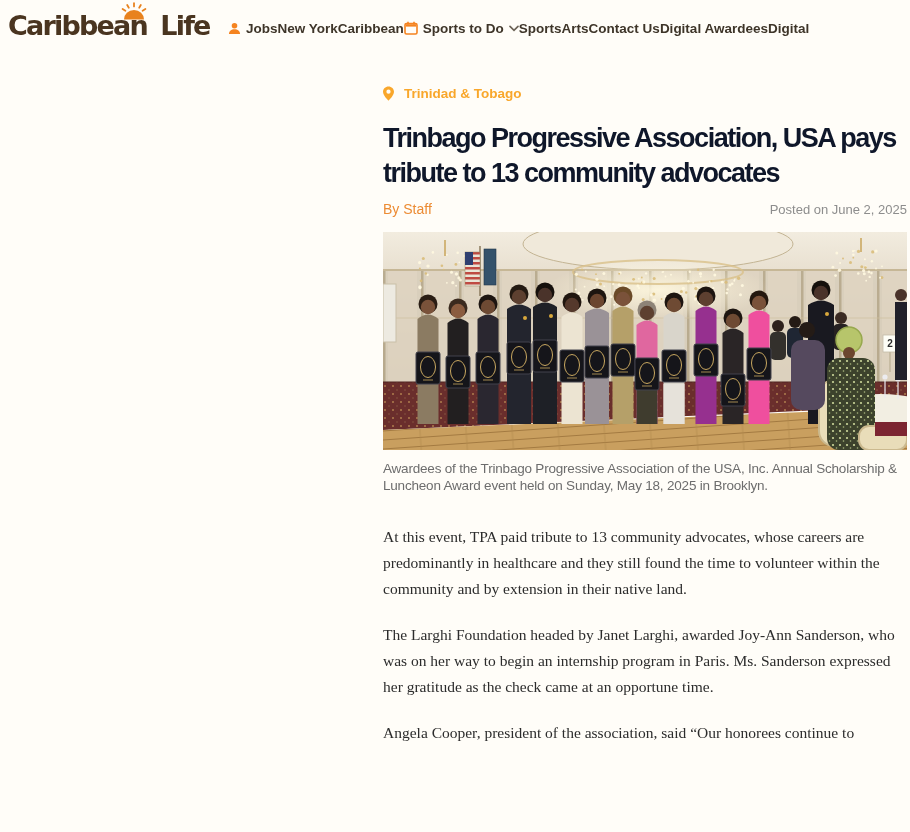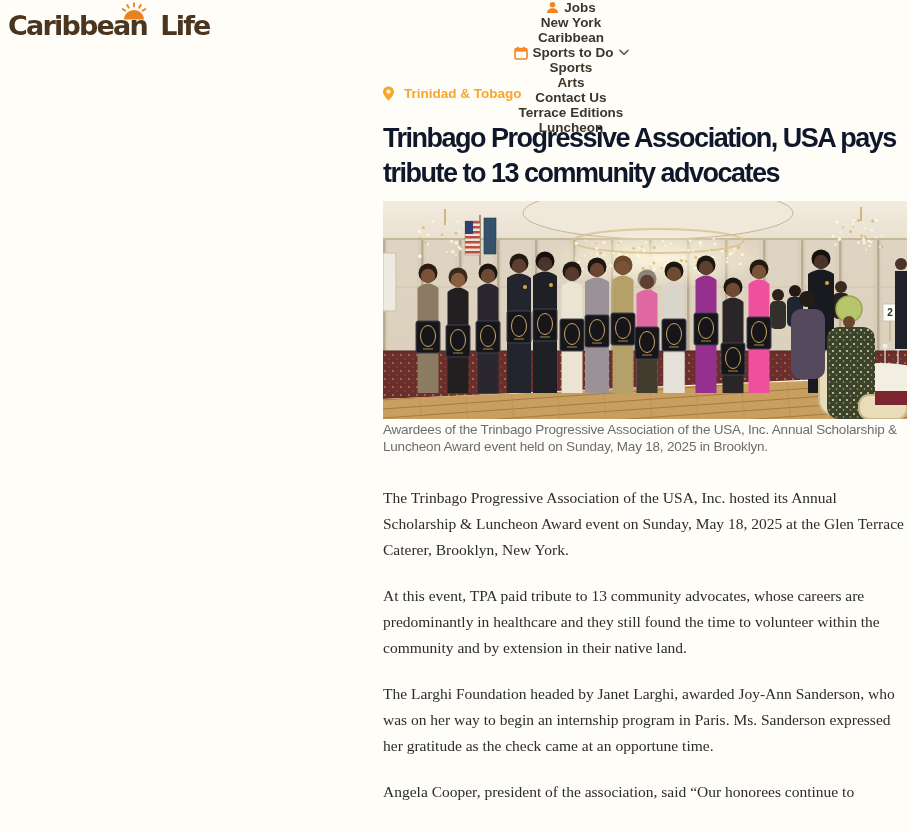--- a/index.html
+++ b/index.html
@@ -12,22 +12,22 @@
 
   
   header{position:absolute;top:0;left:0;width:910px;height:60px;}
   .logo{position:absolute;left:8px;top:10px;display:block;text-decoration:none;white-space:nowrap;cursor:pointer;}
   .logo-text{
     font-family:"DejaVu Sans",sans-serif;font-weight:bold;font-size:27px;
     color:#4a3520;letter-spacing:-1.8px;
   }
   .logo .sun{position:absolute;left:111px;top:-8px;}
   nav{
-    position:absolute;right:4px;top:0;height:56px;width:670px;
-    display:flex;align-items:center;flex-direction:column;
+    position:absolute;right:12px;top:0;height:56px;width:670px;
+    display:flex;align-items:center;
   }
   .nav-item{
     display:flex;align-items:center;gap:5px;
     font-size:13.5px;font-weight:700;color:#3e3529;
     text-decoration:none;cursor:pointer;white-space:nowrap;
   }
   .nav-item .icon{display:inline-flex;align-items:center;}
 
   
   main{position:absolute;left:383px;top:86px;width:524px;}
@@ -40,21 +40,21 @@
     margin:16px 0 10px;max-width:524px;
     font-size:27px;line-height:35px;font-weight:700;
     letter-spacing:-1.5px;color:#0f172a;
   }
   .byline-row{display:flex;justify-content:space-between;align-items:baseline;margin:0 0 15px;}
   .byline{color:#ec8b33;font-size:14px;text-decoration:none;cursor:pointer;}
   .posted{color:#8d8d8d;font-size:13px;}
   figure.hero{margin:0;width:524px;height:218px;line-height:0;}
   figure.hero svg{display:block;}
   .caption{
-    margin:2px 0 0;font-size:13.5px;letter-spacing:-0.2px;
+    margin:10px 0 0;font-size:13.5px;letter-spacing:-0.2px;
     line-height:17px;color:#6d6d6d;
   }
   #paras{
     margin-top:30px;
     font-family:"Liberation Serif","DejaVu Serif",serif;
     font-size:15.5px;line-height:26px;color:#2c2c2c;
   }
   #paras p{margin:0 0 20px;}
 </style>
 </head>
@@ -112,38 +112,42 @@
         <a class="nav-item">
           <span>Sports</span>
         </a>
         <a class="nav-item">
           <span>Arts</span>
         </a>
         <a class="nav-item">
           <span>Contact Us</span>
         </a>
         <a class="nav-item">
-          <span>Terrace Editions</span>
-        </a>
-        <a class="nav-item">
-          <span>Luncheon</span>
+          <span>Digital Awardees</span>
+        </a>
+        <a class="nav-item">
+          <span>Digital</span>
         </a>
       </nav>
   </header>
 
   <main>
     <a class="category">
       <svg width="11" height="15" viewBox="0 0 14 18">
         <path fill="#f9a72b" d="M7 0C3.1 0 0 3 0 6.7 0 11.7 7 18 7 18s7-6.3 7-11.3C14 3 10.9 0 7 0zm0 9.4a2.7 2.7 0 1 1 0-5.4 2.7 2.7 0 0 1 0 5.4z"></path>
       </svg>
       <span>Trinidad &amp; Tobago</span>
     </a>
 
     <h1>Trinbago Progressive Association, USA pays tribute to 13 community advocates</h1>
 
+    <div class="byline-row">
+      <a class="byline">By Staff</a>
+      <span class="posted">Posted on June 2, 2025</span>
+    </div>
 
     <figure class="hero">
       <svg id="hero" width="524" height="218" viewBox="0 0 524 218">
         <defs>
           <linearGradient id="wallG" x1="0" y1="0" x2="0" y2="1">
             <stop offset="0" stop-color="#f2ecdf"></stop>
             <stop offset="0.55" stop-color="#ddd2bf"></stop>
             <stop offset="1" stop-color="#c9bda6"></stop>
           </linearGradient>
           <pattern id="mirP" width="38" height="120" patternUnits="userSpaceOnUse">
@@ -527,20 +531,19 @@
           <rect x="492" y="190" width="32" height="14" fill="#7c2531"></rect>
           <rect x="512" y="70" width="12" height="78" fill="#20202a"></rect>
           <circle cx="518" cy="63" r="6" fill="#4a332a"></circle>
         </g>
       </svg>
     </figure>
 
     <p class="caption">Awardees of the Trinbago Progressive Association of the USA, Inc. Annual Scholarship &amp; Luncheon Award event held on Sunday, May 18, 2025 in Brooklyn.</p>
 
     <div id="paras">
-        <p>The Trinbago Progressive Association of the USA, Inc. hosted its Annual Scholarship &amp; Luncheon Award event on Sunday, May 18, 2025 at the Glen Terrace Caterer, Brooklyn, New York.</p>
         <p>At this event, TPA paid tribute to 13 community advocates, whose careers are predominantly in healthcare and they still found the time to volunteer within the community and by extension in their native land.</p>
         <p>The Larghi Foundation headed by Janet Larghi, awarded Joy-Ann Sanderson, who was on her way to begin an internship program in Paris. Ms. Sanderson expressed her gratitude as the check came at an opportune time.</p>
         <p>Angela Cooper, president of the association, said “Our honorees continue to</p>
       </div>
   </main>
 
 </div>
 
 </body></html>

